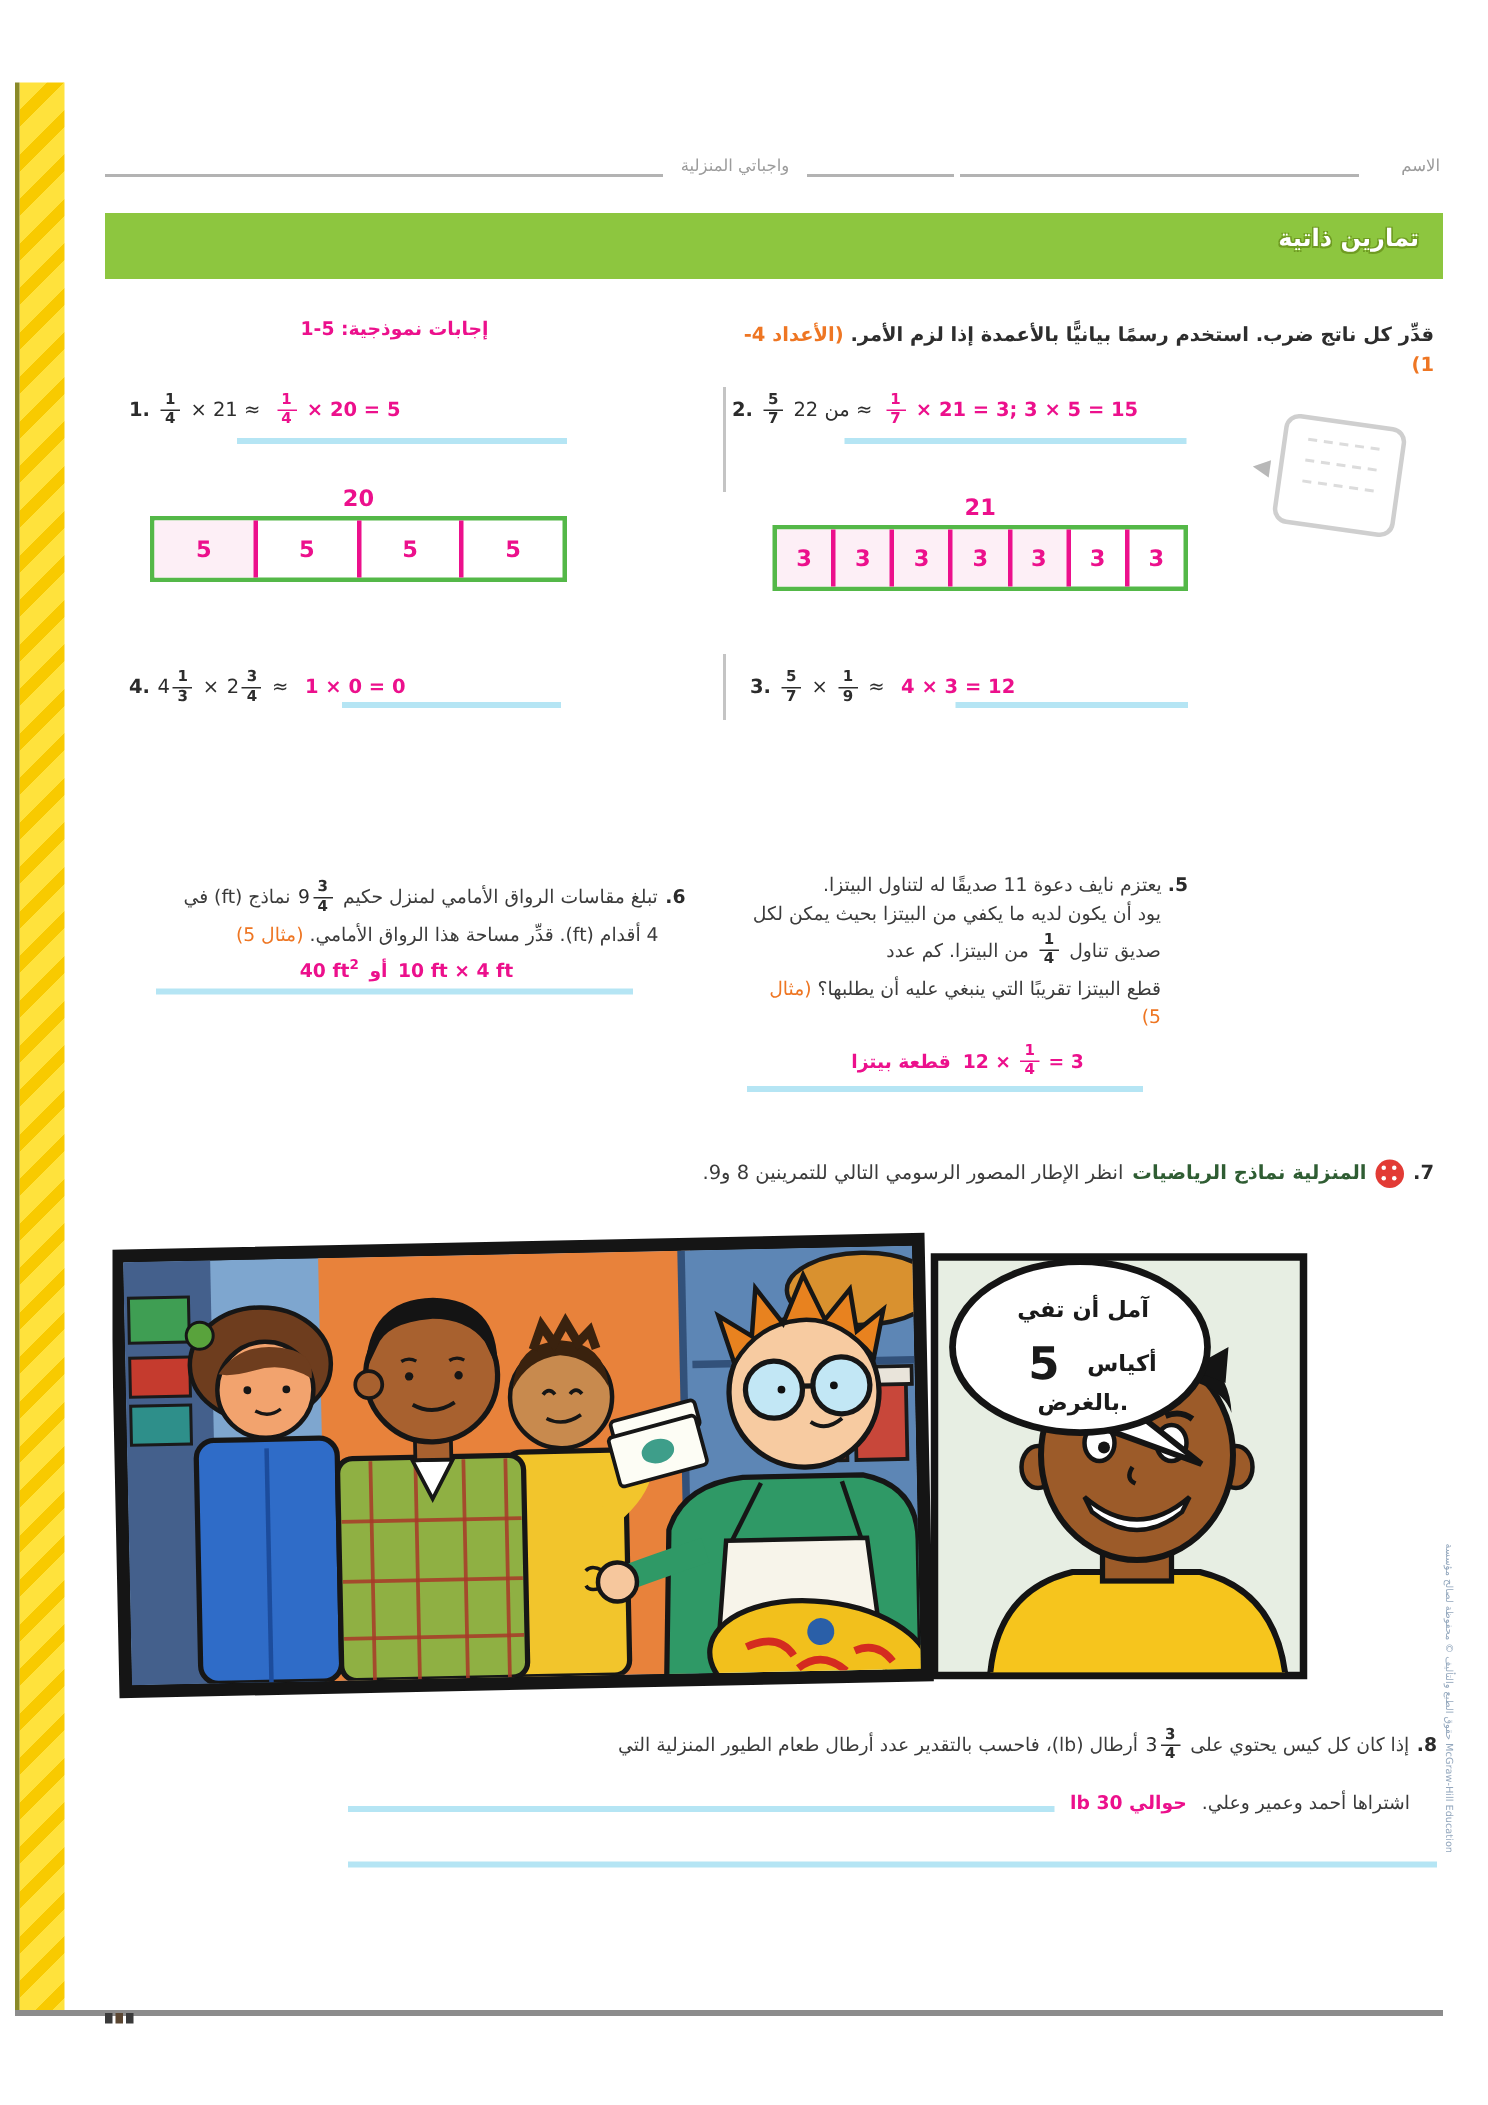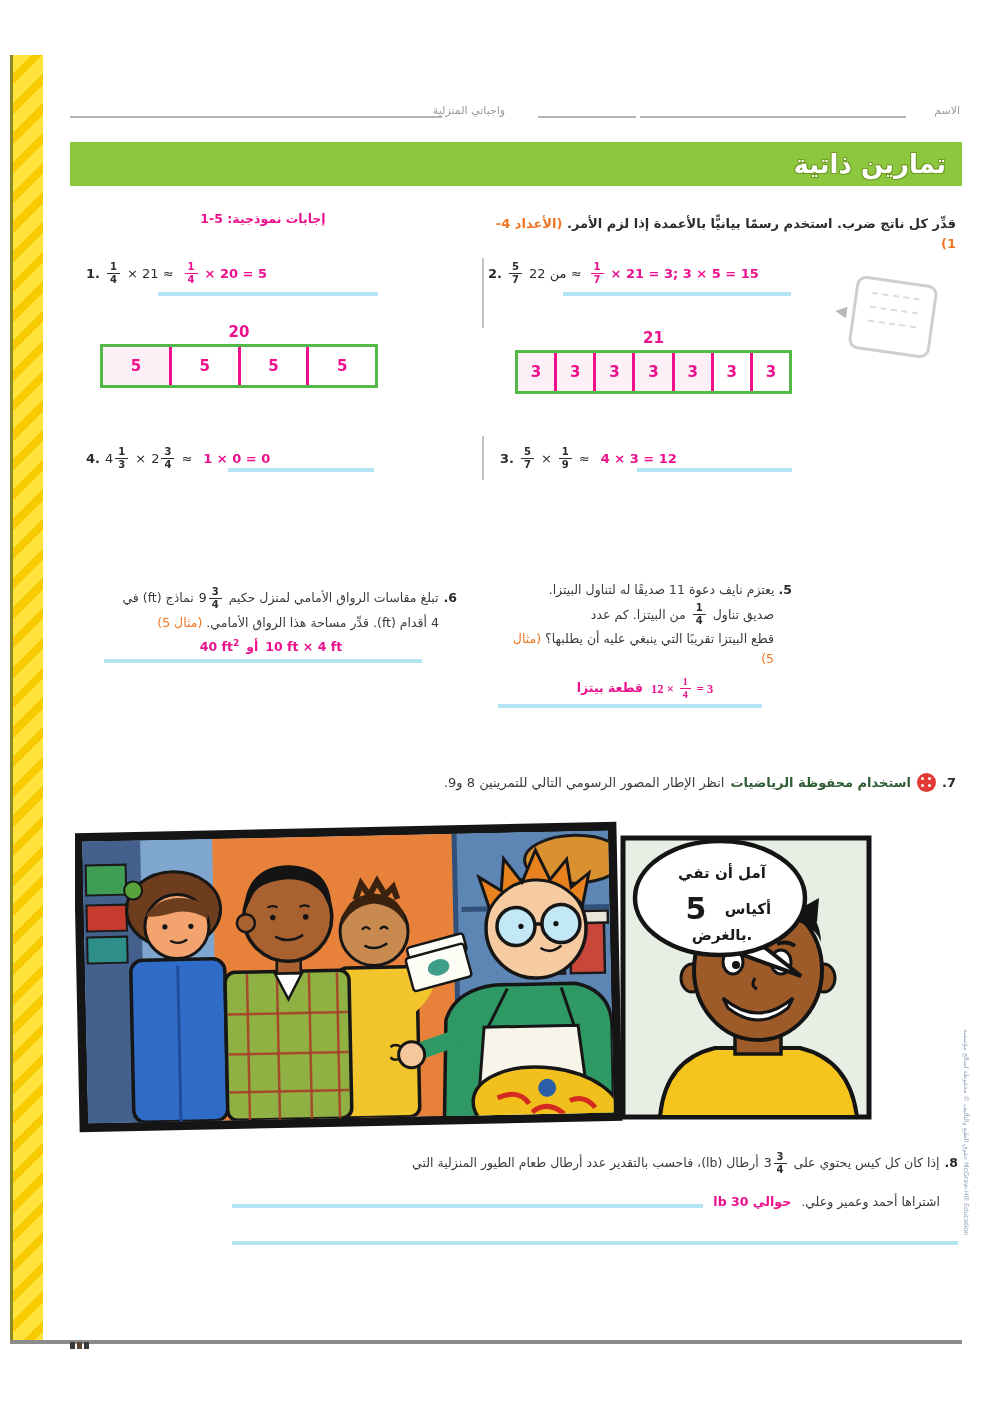--- a/index.html
+++ b/index.html
@@ -10,21 +10,21 @@
   .stripe{left:10px;top:55px;width:30px;height:1287px;
     background:repeating-linear-gradient(135deg,#ffe23c 0 13px,#f8ca00 13px 21px);
     border-left:3px solid #8a8a29;}
   .bottom-rule{left:10px;top:1340px;width:952px;height:4px;background:#8c8c8c;}
   .smudge span{display:inline-block;width:5px;height:7px;margin-right:2px;background:#3a3a3a;}
   .smudge span:nth-child(2){background:#5a4632;}
   
   .hdr-label{font-size:11px;color:#9b9b9b;}
   .hdr-line{height:2px;background:#b3b3b3;}
   .greenbar{left:70px;top:142px;width:892px;height:44px;background:#8dc63f;}
-  .greenbar .ttl{position:absolute;right:16px;top:7px;font-size:26px;font-weight:bold;color:#fff;
+  .greenbar .ttl{position:absolute;right:16px;top:7px;font-size:16px;font-weight:bold;color:#fff;
      text-shadow:1px 1px 0 #6f9b22,-1px 1px 0 #6f9b22,1px -1px 0 #6f9b22,-1px -1px 0 #6f9b22;}
   
   .rtl{direction:rtl;}
   .bold{font-weight:bold;}
   .ink{color:#2d2d2d;}
   .pink{color:#ec108c;font-weight:bold;}
   .orange{color:#ee7623;}
   .qnum{font-weight:bold;color:#2b2b2b;}
   .body-txt{font-size:12.5px;line-height:1.55;}
   
@@ -63,21 +63,21 @@
 
 <div id="canvas">
 
   <div class="abs stripe"></div>
   <div class="abs bottom-rule"></div>
   <div class="abs smudge" style="left:70px;top:1334px;"><span></span><span></span><span></span></div>
   <div class="abs copyright">حقوق الطبع والتأليف © محفوظة لصالح مؤسسة McGraw-Hill Education</div>
 
   <div class="abs hdr-label rtl" style="left:912px;top:104px;width:48px;">الاسم</div>
   <div class="abs hdr-line" style="left:640px;top:116px;width:266px;"></div>
-  <div class="abs hdr-label rtl" style="left:425px;top:104px;width:88px;text-align:center;">واجباتي المنزلية</div>
+  <div class="abs hdr-label rtl" style="left:446px;top:104px;width:88px;text-align:center;">واجباتي المنزلية</div>
   <div class="abs hdr-line" style="left:70px;top:116px;width:372px;"></div>
   <div class="abs hdr-line" style="left:538px;top:116px;width:98px;"></div>
 
   <div class="abs greenbar">
     <span class="ttl">تمارين ذاتية</span>
   </div>
 
   <div class="abs rtl bold body-txt ink" style="left:490px;top:214px;width:466px;font-size:13px;">
     <span>قدِّر كل ناتج ضرب. استخدم رسمًا بيانيًّا بالأعمدة إذا لزم الأمر.</span>
     <span class="orange">(الأعداد 4-1)</span>
@@ -195,34 +195,35 @@
         <span>9</span>
       </span>
     <span class="ink">≈</span>
     <span class="pink" style="margin-left:6px;">4 × 3 = 12</span>
   </div>
   <div class="abs blue-line" style="left:637px;top:468px;width:155px;"></div>
   <div class="abs divider" style="left:482px;top:436px;height:44px;"></div>
 
   <div class="abs rtl body-txt" style="left:498px;top:580px;width:294px;">
     <div><span class="qnum">5.</span> <span>يعتزم نايف دعوة 11 صديقًا له لتناول البيتزا.</span></div>
+    <div style="padding-right:18px;">يود أن يكون لديه ما يكفي من البيتزا بحيث يمكن لكل</div>
     <div style="padding-right:18px;display:flex;align-items:center;gap:5px;height:30px;">
       <span>صديق تناول</span>
       <span class="fr ink">
           <span>1</span>
           <span>4</span>
         </span>
       <span>من البيتزا. كم عدد</span>
     </div>
     <div style="padding-right:18px;">
       <span>قطع البيتزا تقريبًا التي ينبغي عليه أن يطلبها؟</span>
       <span class="orange">(مثال 5)</span>
     </div>
     <div class="pink" style="display:flex;justify-content:center;align-items:center;gap:8px;margin-top:6px;height:28px;">
-      <span style="display:flex;align-items:flex-end;gap:4px;direction:ltr;font-family:Liberation Serif, serif;">
+      <span style="display:flex;align-items:center;gap:4px;direction:ltr;">
         <span>12 ×</span>
         <span class="fr">
             <span>1</span>
             <span>4</span>
           </span>
         <span>= 3</span>
       </span>
       <span>قطعة بيتزا</span>
     </div>
     <div class="blue-line" style="margin:2px 30px 0 0;"></div>
@@ -254,21 +255,21 @@
   </div>
 
   <div class="abs rtl" style="left:280px;top:773px;width:676px;display:flex;align-items:center;gap:6px;font-size:13px;">
     <span class="qnum">7.</span>
     <span class="picon">
       <b style="left:4px;top:4px;"></b>
         <b style="left:11px;top:4px;"></b>
         <b style="left:4px;top:11px;"></b>
         <b style="left:11px;top:11px;"></b>
     </span>
-    <span class="bold" style="color:#2f5d33;">استخدام محفوظة الرياضيات</span>
+    <span class="bold" style="color:#2f5d33;">المنزلية نماذج الرياضيات</span>
     <span>انظر الإطار المصور الرسومي التالي للتمرينين 8 و9.</span>
   </div>
 
   <svg class="abs" style="left:75px;top:820px;" width="800" height="315" viewBox="0 0 800 315">
     <defs>
       <clipPath id="panelClip">
           <rect x="10" y="16" width="526" height="282"></rect>
         </clipPath>
       <clipPath id="rightClip">
           <rect x="550" y="20" width="242" height="275"></rect>

